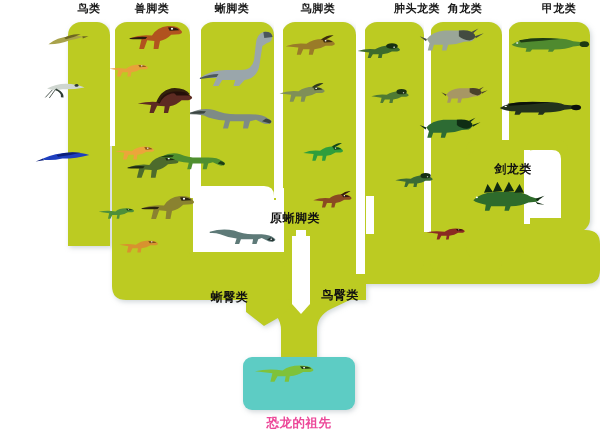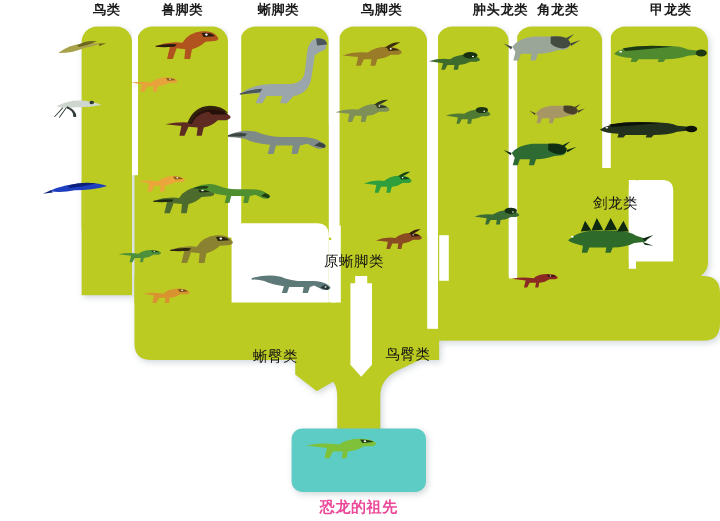--- a/index.html
+++ b/index.html
@@ -28,21 +28,21 @@
     color: #1a1a1a;
     letter-spacing: 0.5px;
     white-space: nowrap;
     text-align: center;
     transform: translateX(-50%);
     line-height: 1;
   }
   .inner-label {
     position: absolute;
     font-size: 12px;
-    font-weight: 400;
+    font-weight: 700;
     color: #111111;
     letter-spacing: 0.5px;
     white-space: nowrap;
     transform: translateX(-50%);
     line-height: 1;
   }
   .ancestor-caption {
     position: absolute;
     font-size: 12.5px;
     font-weight: 700;

